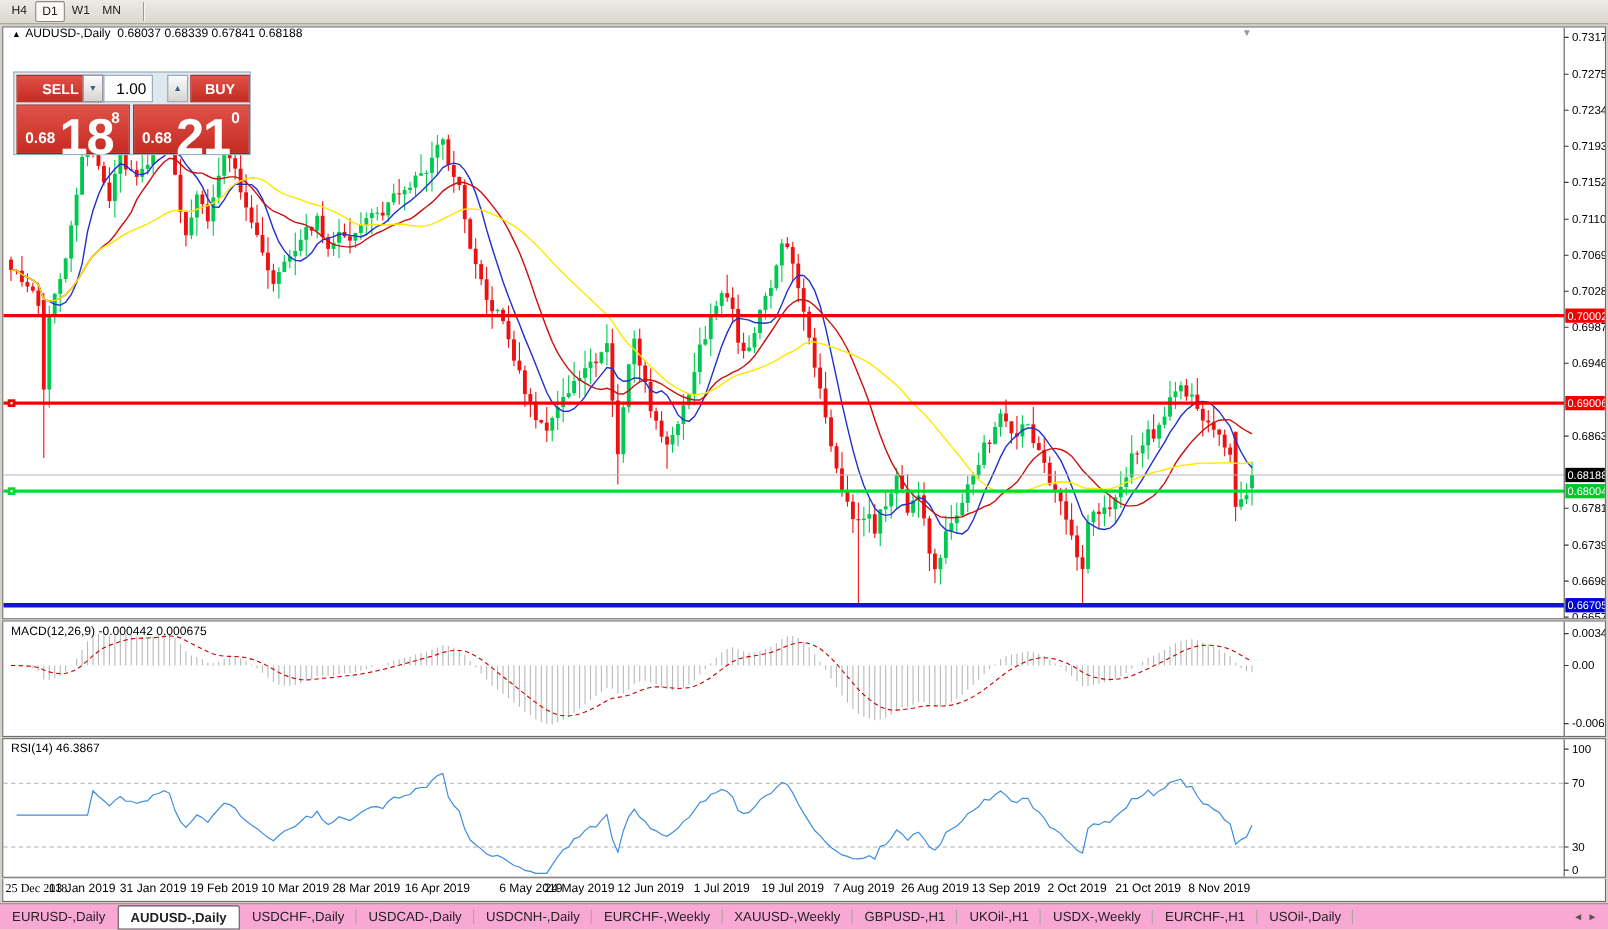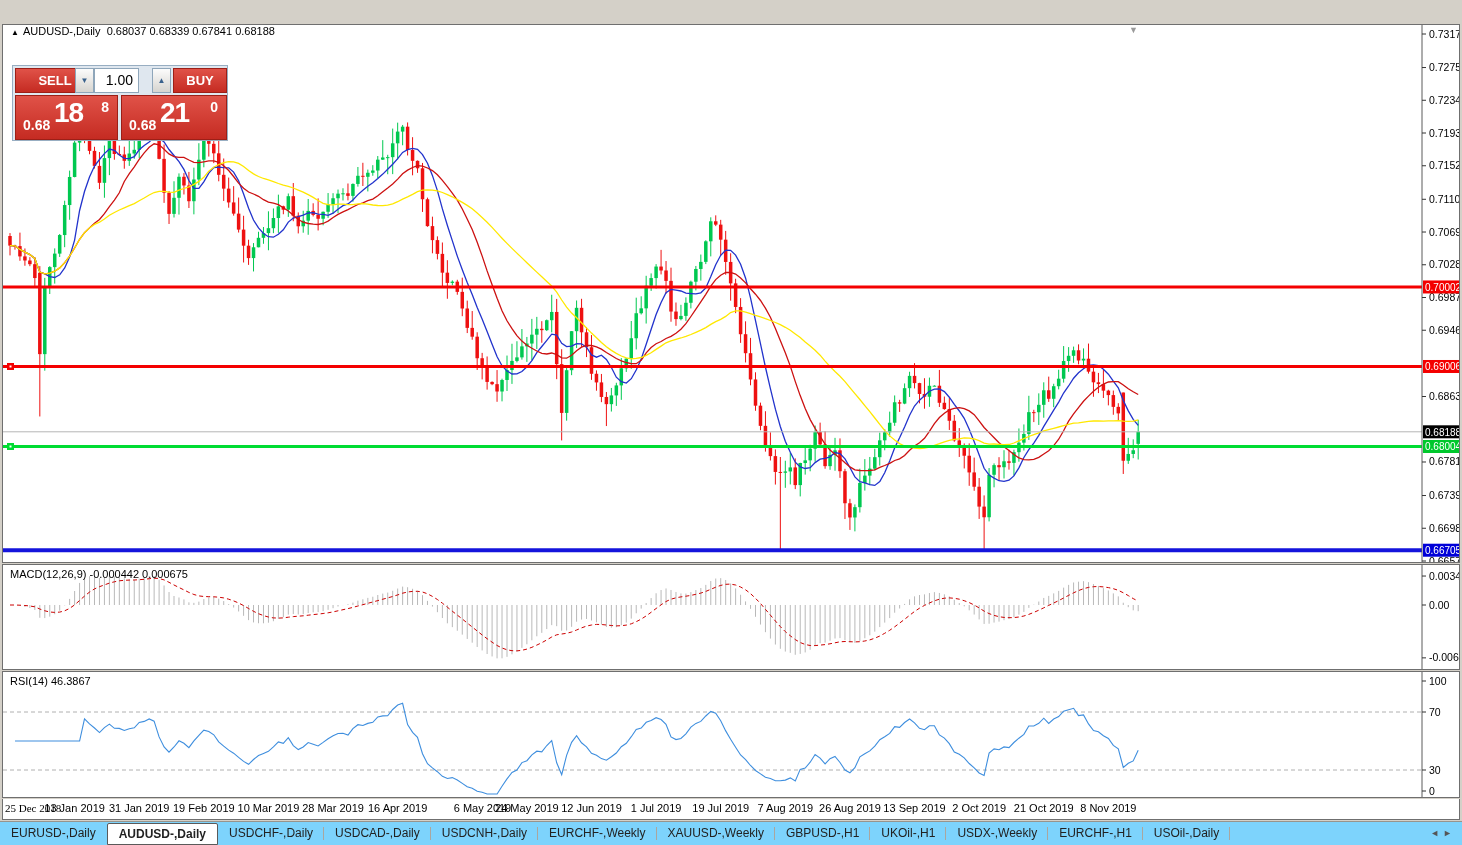--- a/index.html
+++ b/index.html
@@ -41,38 +41,45 @@
     font-size:13px; font-weight:600; text-align:center; line-height:23px; cursor:pointer; }
   .spin { position:absolute; top:2px; width:19px; height:25px; background:linear-gradient(#fcfcfc,#d6d4cf);
     border:1px solid #8fa6ba; text-align:center; font-size:8px; color:#39618c; line-height:24px; cursor:pointer; }
   .spin-dn { left:62px; } .spin-up { left:139px; }
   .volfield { position:absolute; left:81px; top:2px; width:45px; height:25px; background:#fff;
     border:1px solid #8fa6ba; font-size:14px; color:#000; text-align:right; padding:3px 5px 0 0; }
   .quote { position:absolute; top:29px; height:45px; }
   .quote-sell { left:2px; width:103px; }
   .quote-buy  { left:108px; width:106px; }
   .quote .small { position:absolute; left:7px; bottom:6px; font-size:14px; font-weight:bold; }
-  .quote .big   { position:absolute; left:38px; top:1px; font-size:28px; font-weight:bold; letter-spacing:-1px; }
+  .quote .big   { position:absolute; left:38px; top:1px; font-size:46px; font-weight:bold; letter-spacing:-1px; }
   .quote .sup   { position:absolute; right:8px; top:3px; font-size:14px; font-weight:bold; }
 
   
   .tabbar { position:absolute; left:0; top:821px; width:1462px; height:24px;
-    background:#7dd3fc; border-top:1px solid #98948c; }
+    background:#f9a8d4; border-top:1px solid #98948c; }
   .tab { position:relative; float:left; height:20px; margin-top:2px; padding:0 11px; font-size:12px;
     line-height:19px; color:#222; cursor:pointer; }
   .tab .sep { position:absolute; right:0; top:3px; height:13px; width:1px; background:#aaa69e; }
   .tab.active { background:#ffffff; border:1px solid #5a5a5a; border-radius:2px 2px 0 0;
     font-weight:bold; margin-top:1px; height:22px; line-height:20px; }
   .tabarrows { position:absolute; right:6px; top:6px; font-size:9px; color:#555; letter-spacing:4px; }
 </style>
 </head>
 <body>
 
 <div class="app">
 
+  <div class="topbar">
+    <div class="tfbtn" style="left:4px">H4</div>
+    <div class="tfbtn active" style="left:32px">D1</div>
+    <div class="tfbtn" style="left:60px">W1</div>
+    <div class="tfbtn" style="left:88px">MN</div>
+    <div class="tb-sep"></div>
+  </div>
 
   <div class="panel panel-main">
     <svg id="svg-main" width="1456" height="537">
         <line x1="7" y1="208.10797571378706" x2="7" y2="230.40459498789062" stroke="#ee1111" stroke-width="1"></line>
         <rect x="5.25" y="211.0166666666664" width="3.5" height="9.581818181817994" fill="#ee1111"></rect>
         <line x1="11.969999999999999" y1="219.76989184379255" x2="11.969999999999999" y2="224.64303187166303" stroke="#ee1111" stroke-width="1"></line>
         <rect x="10.219999999999999" y="220.5984848484844" width="3.5" height="1" fill="#ee1111"></rect>
         <line x1="16.939999999999998" y1="207.62628156303964" x2="16.939999999999998" y2="235.78277233524742" stroke="#ee1111" stroke-width="1"></line>
         <rect x="15.189999999999998" y="221.09026031552614" width="3.5" height="10.310925444903944" fill="#ee1111"></rect>
         <line x1="21.91" y1="223.4645128354785" x2="21.91" y2="240.7492294204673" stroke="#ee1111" stroke-width="1"></line>

